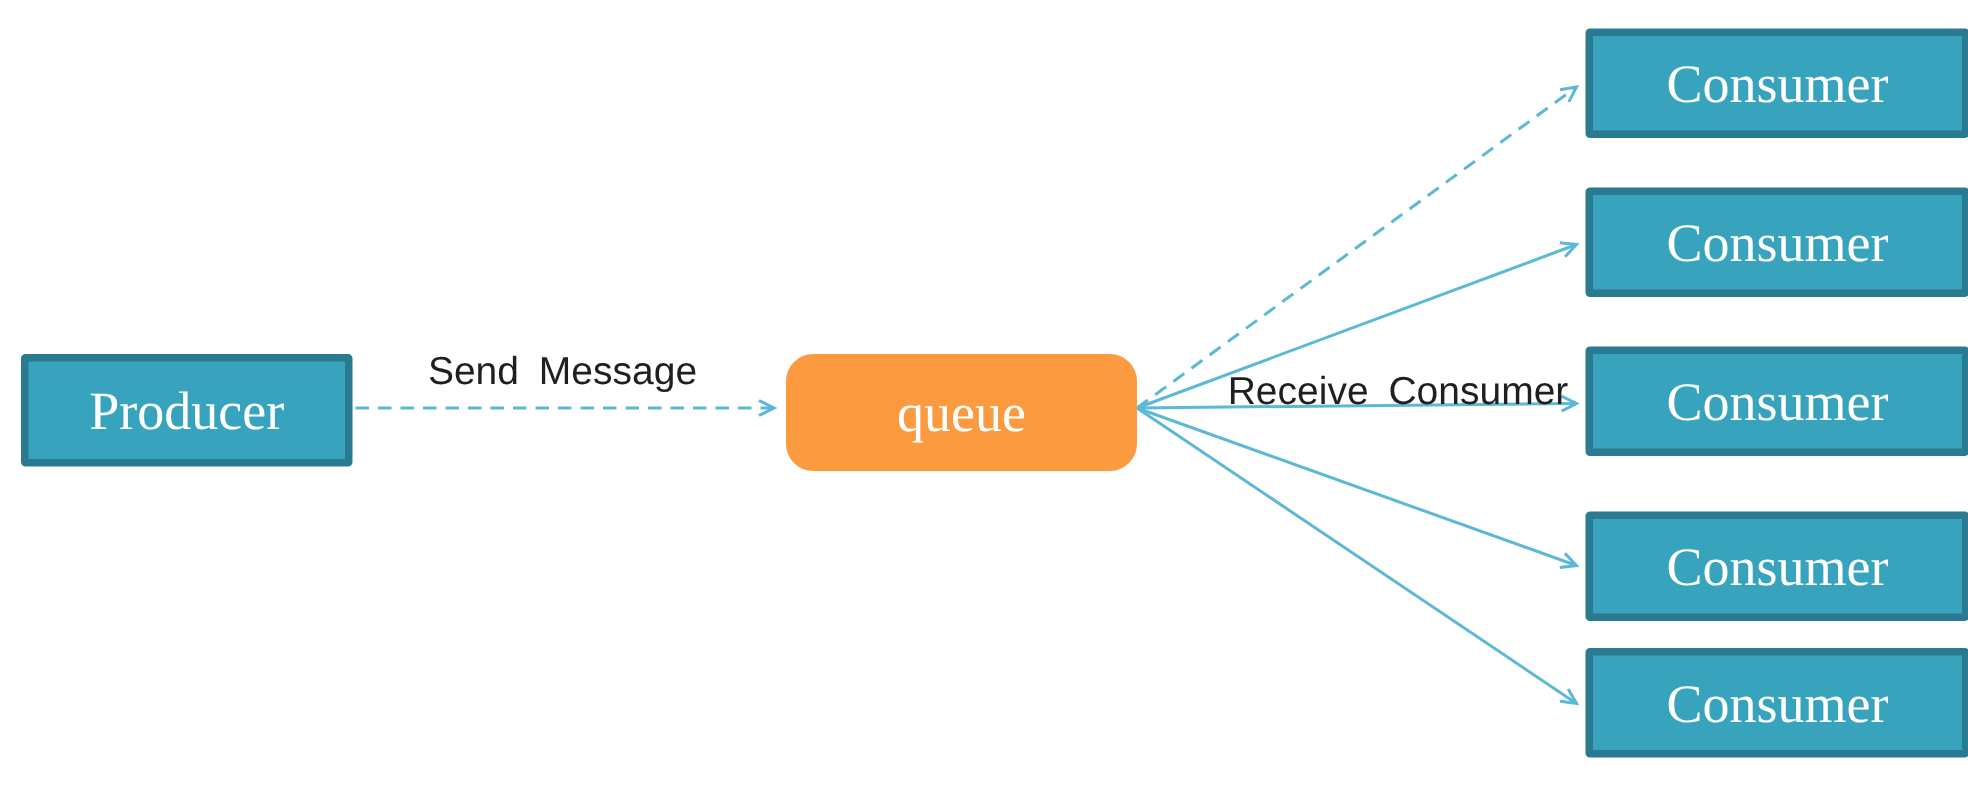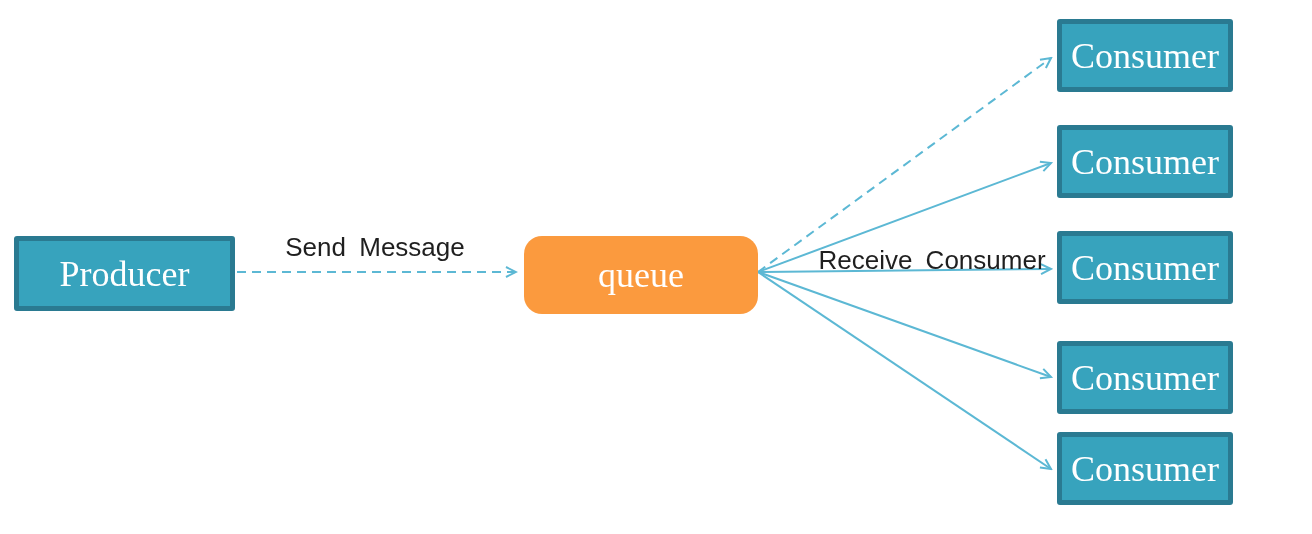--- a/index.html
+++ b/index.html
@@ -51,21 +51,21 @@
     border: 5px solid var(--node-border, #2a7a91);
     border-radius: 3px;
   }
   .node.producer { left: 14px;  top: 236px; width: 221px; height: 75px; }
   .node.queue {
     left: 524px; top: 236px; width: 234px; height: 78px;
     background: var(--queue-fill, #fb9a3e);
     border: none;
     border-radius: 18px;
   }
-  .node.consumer { left: 1057px; width: 176px; height: 73px; }
+  .node.consumer { left: 1057px; width: 256px; height: 73px; }
   .node.consumer.c1 { top: 19px; }
   .node.consumer.c2 { top: 125px; }
   .node.consumer.c3 { top: 231px; }
   .node.consumer.c4 { top: 341px; }
   .node.consumer.c5 { top: 432px; }
   .edge-label {
     position: absolute;
     transform: translateX(-50%);
     color: var(--label-text, #1f1f1f);
     font-size: 26px;

